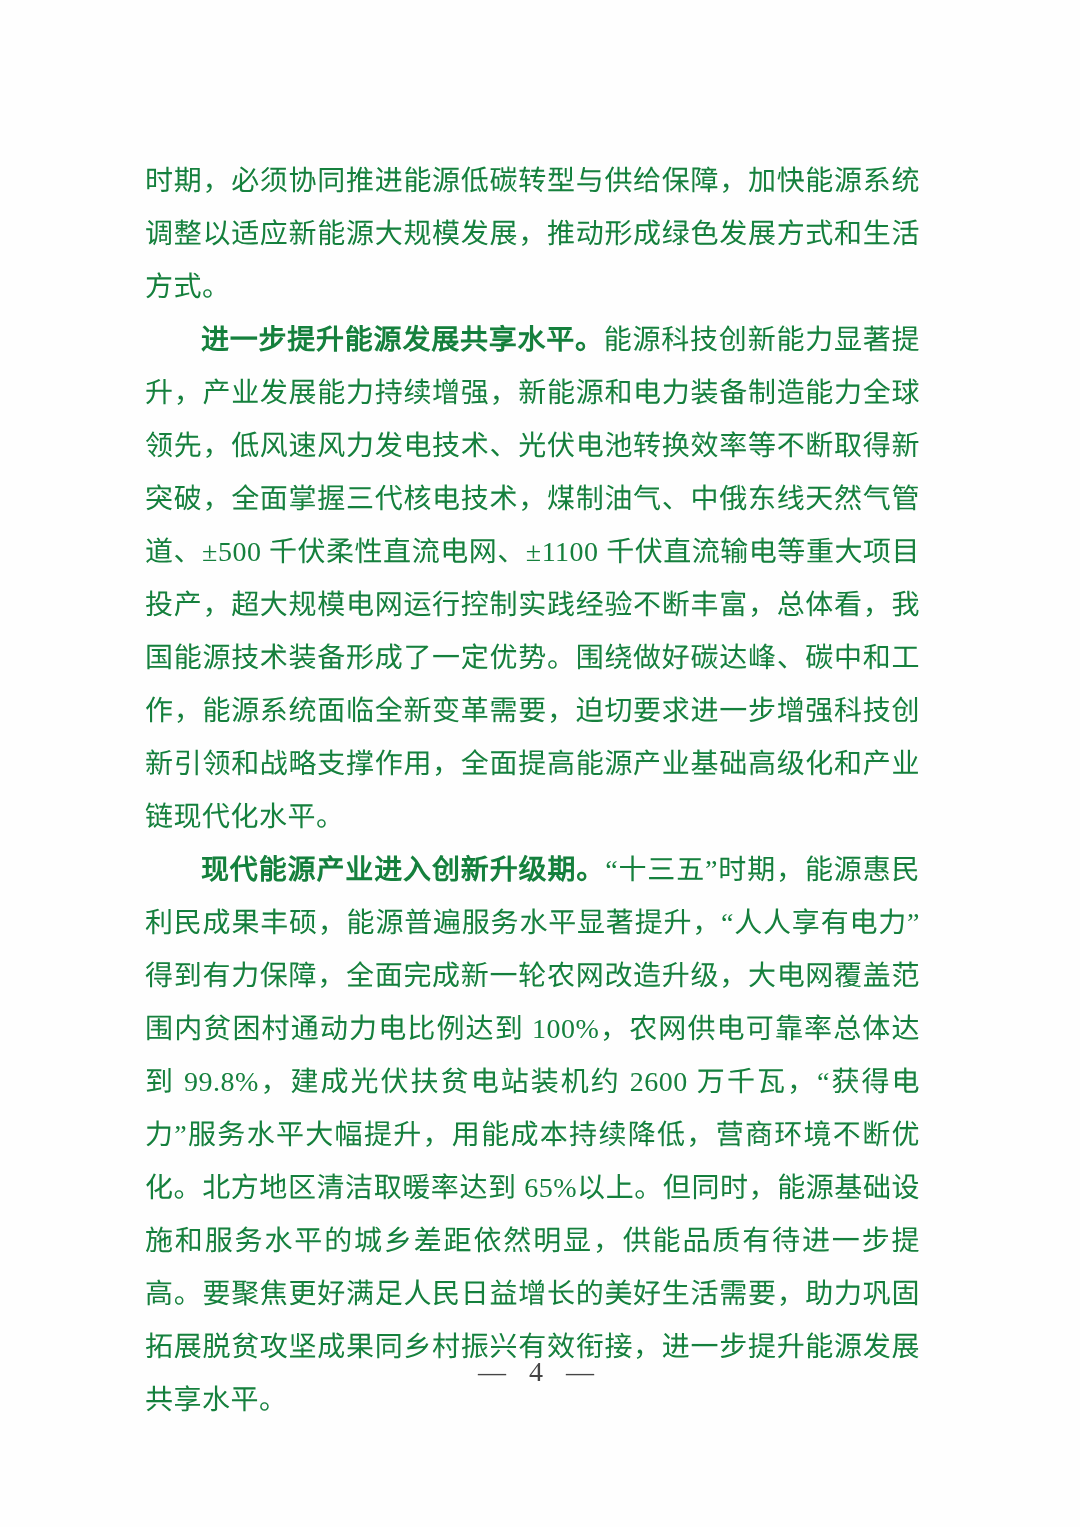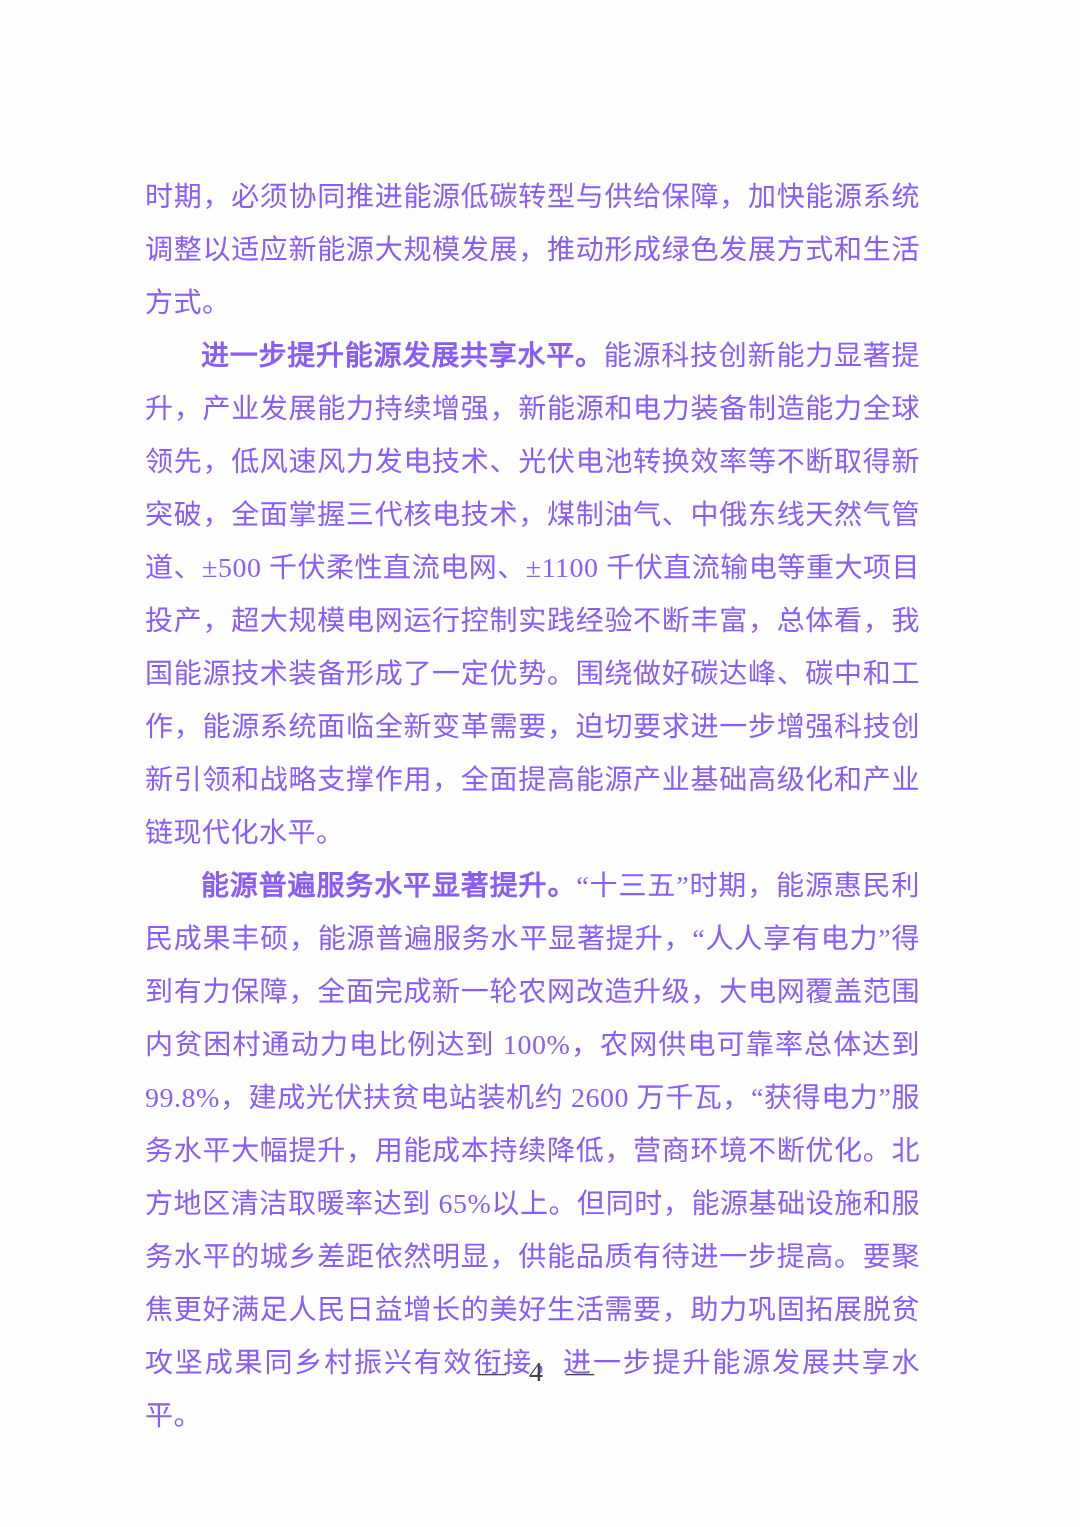--- a/index.html
+++ b/index.html
@@ -12,23 +12,23 @@
     width: 1080px;
     height: 1527px;
     margin: 0 auto;
     background: #fefefe;
     overflow: hidden;
     font-family: "Liberation Serif", "DejaVu Serif", serif;
   }
   .text-block {
     position: absolute;
     left: 145px;
-    top: 170px;
+    top: 154px;
     width: 775px;
-    color: #8b5cf6;
+    color: #15803d;
     font-size: 28px;
     line-height: 53px;
     text-align: justify;
     text-justify: inter-ideograph;
     letter-spacing: 0.5px;
   }
   .text-block p {
     margin: 0;
     padding: 0;
   }
@@ -51,18 +51,18 @@
     letter-spacing: 8px;
   }
 </style>
 </head>
 <body>
 
 <div class="page">
   <main class="text-block" id="paragraphs">
       <p class="">时期，必须协同推进能源低碳转型与供给保障，加快能源系统调整以适应新能源大规模发展，推动形成绿色发展方式和生活方式。</p>
       <p class="indent"><span class="opener">进一步提升能源发展共享水平。</span>能源科技创新能力显著提升，产业发展能力持续增强，新能源和电力装备制造能力全球领先，低风速风力发电技术、光伏电池转换效率等不断取得新突破，全面掌握三代核电技术，煤制油气、中俄东线天然气管道、±500 千伏柔性直流电网、±1100 千伏直流输电等重大项目投产，超大规模电网运行控制实践经验不断丰富，总体看，我国能源技术装备形成了一定优势。围绕做好碳达峰、碳中和工作，能源系统面临全新变革需要，迫切要求进一步增强科技创新引领和战略支撑作用，全面提高能源产业基础高级化和产业链现代化水平。</p>
-      <p class="indent"><span class="opener">能源普遍服务水平显著提升。</span>“十三五”时期，能源惠民利民成果丰硕，能源普遍服务水平显著提升，“人人享有电力”得到有力保障，全面完成新一轮农网改造升级，大电网覆盖范围内贫困村通动力电比例达到 100%，农网供电可靠率总体达到 99.8%，建成光伏扶贫电站装机约 2600 万千瓦，“获得电力”服务水平大幅提升，用能成本持续降低，营商环境不断优化。北方地区清洁取暖率达到 65%以上。但同时，能源基础设施和服务水平的城乡差距依然明显，供能品质有待进一步提高。要聚焦更好满足人民日益增长的美好生活需要，助力巩固拓展脱贫攻坚成果同乡村振兴有效衔接，进一步提升能源发展共享水平。</p>
+      <p class="indent"><span class="opener">现代能源产业进入创新升级期。</span>“十三五”时期，能源惠民利民成果丰硕，能源普遍服务水平显著提升，“人人享有电力”得到有力保障，全面完成新一轮农网改造升级，大电网覆盖范围内贫困村通动力电比例达到 100%，农网供电可靠率总体达到 99.8%，建成光伏扶贫电站装机约 2600 万千瓦，“获得电力”服务水平大幅提升，用能成本持续降低，营商环境不断优化。北方地区清洁取暖率达到 65%以上。但同时，能源基础设施和服务水平的城乡差距依然明显，供能品质有待进一步提高。要聚焦更好满足人民日益增长的美好生活需要，助力巩固拓展脱贫攻坚成果同乡村振兴有效衔接，进一步提升能源发展共享水平。</p>
     </main>
   <footer class="page-footer">
     <span class="page-number">— 4 —</span>
   </footer>
 </div>
 
 </body></html>

